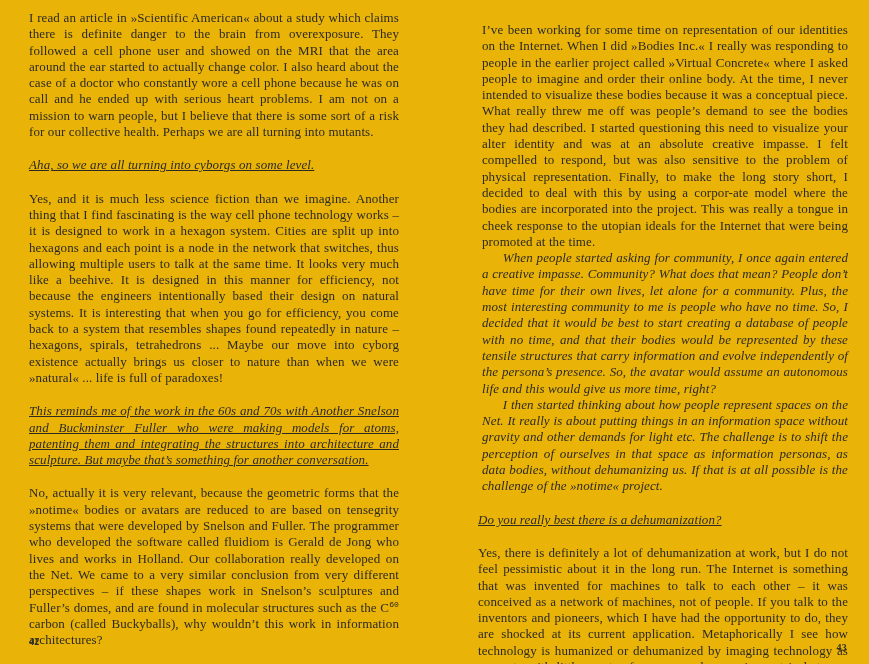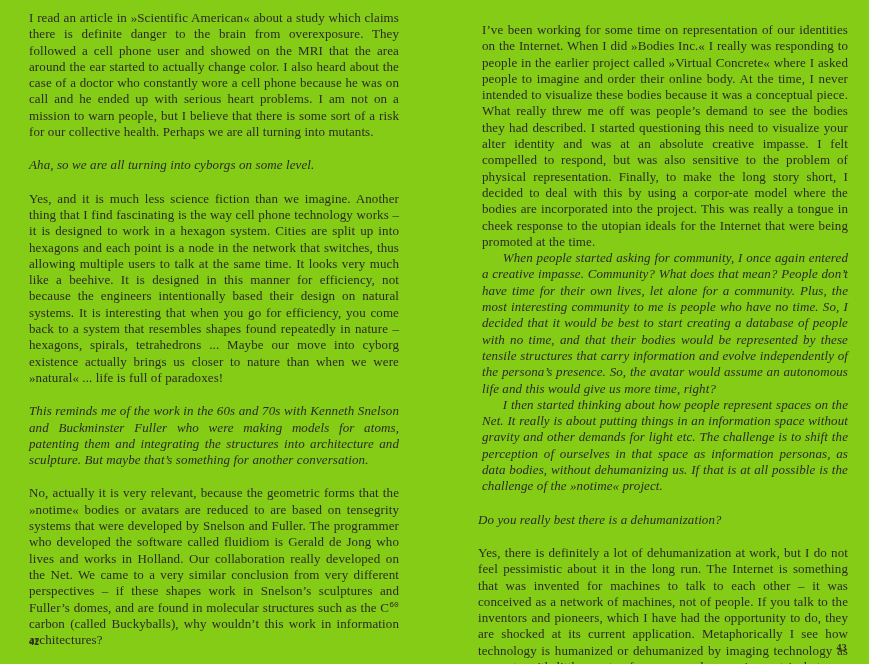--- a/index.html
+++ b/index.html
@@ -4,40 +4,41 @@
 <style>
   html, body {
     margin: 0;
     padding: 0;
     background: #ffffff;
   }
   .spread {
     position: relative;
     width: 869px;
     height: 664px;
-    background: #84cc16;
+    background: #eab308;
     overflow: hidden;
     font-family: "Liberation Serif", "DejaVu Serif", serif;
     color: #2c2a23;
   }
   .page-column {
     position: absolute;
     width: 370px;
     font-size: 13px;
     line-height: 16.3px;
     text-align: justify;
     letter-spacing: 0.1px;
   }
   .page-column.left  { left: 29px;  top: 10px; }
   .page-column.right { left: 478px; top: 22px; }
 
   .para { margin: 0 0 17px 0; }
   .question {
     font-style: italic;
     margin: 17px 0 17px 0;
+    text-decoration: underline;
   }
   .answer-group .para { margin: 0; }
   .answer-group { margin: 0 0 17px 4px; }
   .para.indent { text-indent: 1.6em; font-style: italic; }
 
   sup {
     font-size: 0.62em;
     line-height: 0;
     vertical-align: super;
     font-family: Liberation Mono, monospace;
@@ -58,21 +59,21 @@
 
 <div class="spread">
 
   <div class="page-column left">
     <p class="para">I read an article in »Scientific American« about a study which claims there is definite danger to the brain from overexposure. They followed a cell phone user and showed on the MRI that the area around the ear started to actually change color. I also heard about the case of a doctor who constantly wore a cell phone because he was on call and he ended up with serious heart problems. I am not on a mission to warn people, but I believe that there is some sort of a risk for our collective health. Perhaps we are all turning into mutants.</p>
 
     <p class="question">Aha, so we are all turning into cyborgs on some level.</p>
 
     <p class="para">Yes, and it is much less science fiction than we imagine. Another thing that I find fascinating is the way cell phone technology works – it is designed to work in a hexagon system. Cities are split up into hexagons and each point is a node in the network that switches, thus allowing multiple users to talk at the same time. It looks very much like a beehive. It is designed in this manner for efficiency, not because the engineers intentionally based their design on natural systems. It is interesting that when you go for efficiency, you come back to a system that resembles shapes found repeatedly in nature – hexagons, spirals, tetrahedrons ... Maybe our move into cyborg existence actually brings us closer to nature than when we were »natural« ... life is full of paradoxes!</p>
 
-    <p class="question">This reminds me of the work in the 60s and 70s with Kenneth Snelson and Buckminster Fuller who were making models for atoms, patenting them and integrating the structures into architecture and sculpture. But maybe that’s something for another conversation.</p>
+    <p class="question">This reminds me of the work in the 60s and 70s with Another Snelson and Buckminster Fuller who were making models for atoms, patenting them and integrating the structures into architecture and sculpture. But maybe that’s something for another conversation.</p>
 
     <p class="para"><span>No, actually it is very relevant, because the geometric forms that the »notime« bodies or avatars are reduced to are based on tensegrity systems that were developed by Snelson and Fuller. The programmer who developed the software called fluidiom is Gerald de Jong who lives and works in Holland. Our collaboration really developed on the Net. We came to a very similar conclusion from very different perspectives – if these shapes work in Snelson’s sculptures and Fuller’s domes, and are found in molecular structures such as the C</span><sup>60</sup><span> carbon (called Buckyballs), why wouldn’t this work in information architectures?</span></p>
 
   </div>
 
   <div class="page-column right">
     <div class="answer-group">
       <p class="para">I’ve been working for some time on representation of our identities on the Internet. When I did »Bodies Inc.« I really was responding to people in the earlier project called »Virtual Concrete« where I asked people to imagine and order their online body. At the time, I never intended to visualize these bodies because it was a conceptual piece. What really threw me off was people’s demand to see the bodies they had described. I started questioning this need to visualize your alter identity and was at an absolute creative impasse. I felt compelled to respond, but was also sensitive to the problem of physical representation. Finally, to make the long story short, I decided to deal with this by using a corpor-ate model where the bodies are incorporated into the project. This was really a tongue in cheek response to the utopian ideals for the Internet that were being promoted at the time.</p>
       <p class="para indent">When people started asking for community, I once again entered a creative impasse. Community? What does that mean? People don’t have time for their own lives, let alone for a community. Plus, the most interesting community to me is people who have no time. So, I decided that it would be best to start creating a database of people with no time, and that their bodies would be represented by these tensile structures that carry information and evolve independently of the persona’s presence. So, the avatar would assume an autonomous life and this would give us more time, right?</p>
       <p class="para indent">I then started thinking about how people represent spaces on the Net. It really is about putting things in an information space without gravity and other demands for light etc. The challenge is to shift the perception of ourselves in that space as information personas, as data bodies, without dehumanizing us. If that is at all possible is the challenge of the »notime« project.</p>

